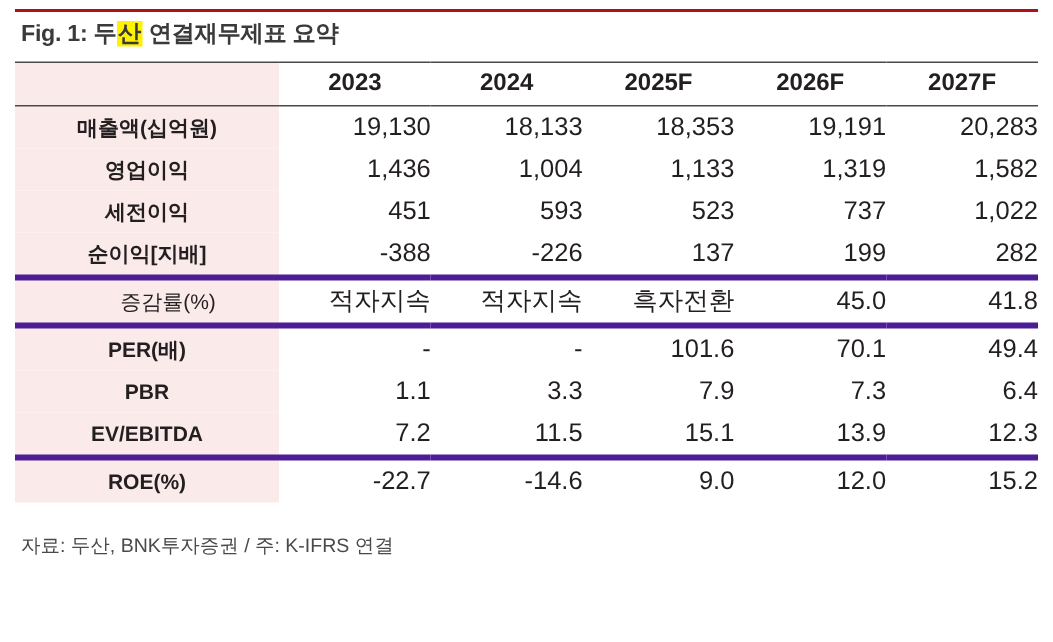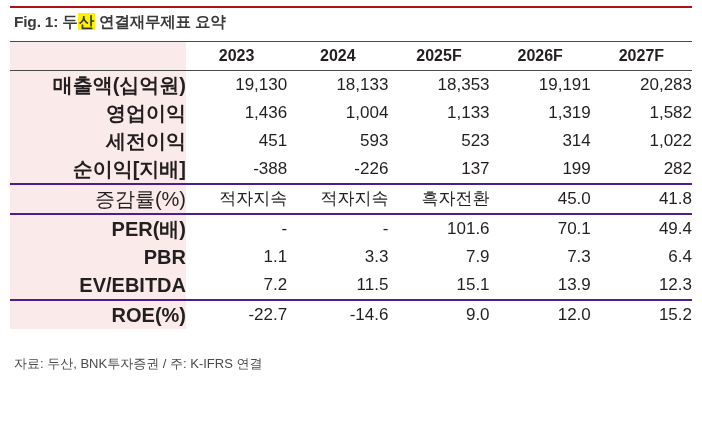--- a/index.html
+++ b/index.html
@@ -71,38 +71,38 @@
     height: 30px;
     line-height: 30px;
   }
   .hdr th.lbl {
     background: #fbeaea;
     border-top: 1.5px solid #4a4a4a;
     border-bottom: 1.5px solid #4a4a4a;
   }
   td.lbl {
     background: #fbeaea;
-    text-align: right;
+    text-align: center;
     padding-left: 12px;
     font-weight: bold;
-    font-size: 20px;
+    font-size: 14px;
     white-space: nowrap;
   }
   td.lbl.sub {
     font-weight: normal;
     padding-left: 28px;
   }
   td.num {
     text-align: right;
     padding-right: 14px;
     font-size: 17px;
     white-space: nowrap;
   }
   tr.group-end td {
-    border-bottom: 2px solid #4c1d95;
+    border-bottom: 4px solid #4c1d95;
   }
   tr.last td {
     border-bottom: 1.5px solid #4a4a4a;
   }
   .source {
     position: absolute;
     left: 14px;
     bottom: 7px;
     font-size: 13px;
     color: #4a4a4a;
@@ -154,21 +154,21 @@
         <td class="num">1,004</td>
         <td class="num">1,133</td>
         <td class="num">1,319</td>
         <td class="num">1,582</td>
       </tr>
       <tr>
         <td class="lbl">세전이익</td>
         <td class="num">451</td>
         <td class="num">593</td>
         <td class="num">523</td>
-        <td class="num">314</td>
+        <td class="num">737</td>
         <td class="num">1,022</td>
       </tr>
       <tr class="group-end">
         <td class="lbl">순이익[지배]</td>
         <td class="num">-388</td>
         <td class="num">-226</td>
         <td class="num">137</td>
         <td class="num">199</td>
         <td class="num">282</td>
       </tr>

